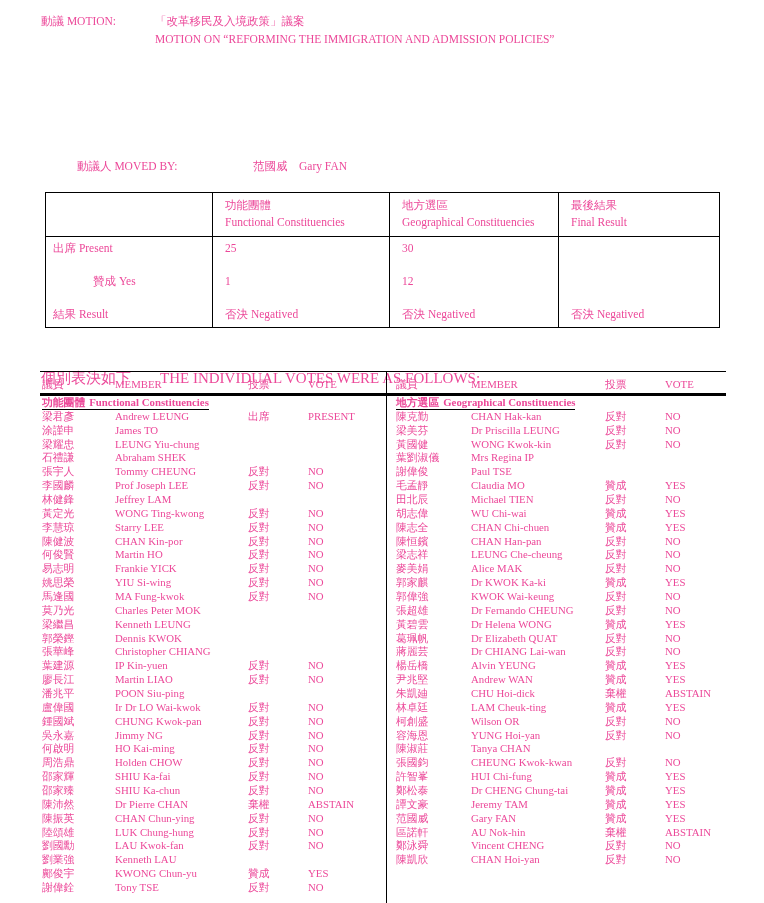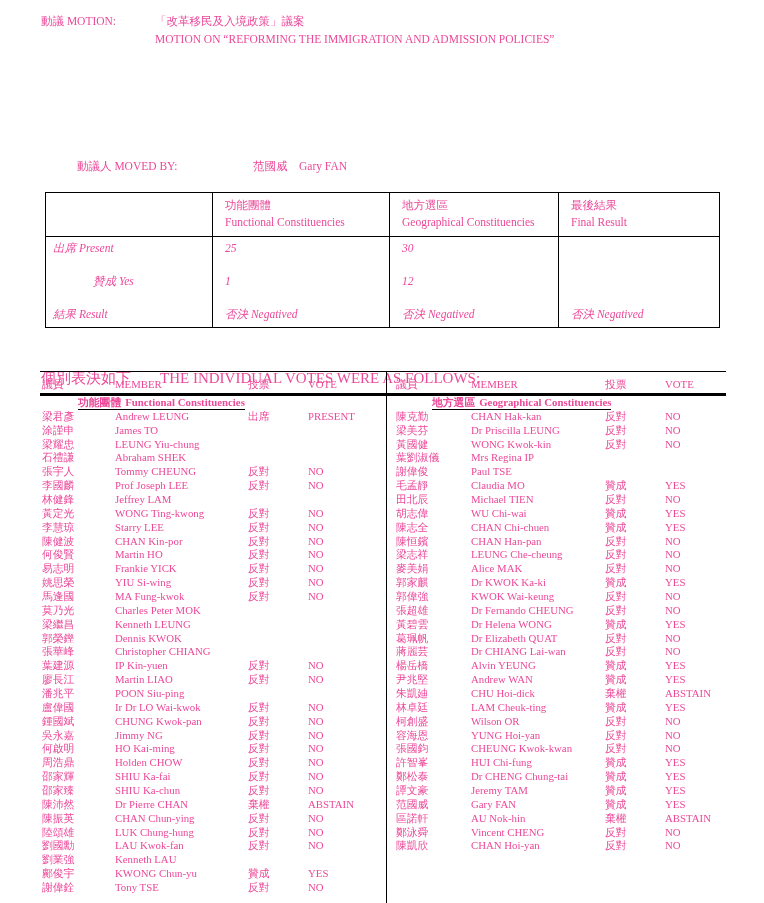--- a/index.html
+++ b/index.html
@@ -23,21 +23,21 @@
   
   table.summary {
     position: absolute; left: 45px; top: 192px; width: 674px;
     border-collapse: collapse; table-layout: fixed;
     border: 1.5px solid #000; font-size: 11.5px;
   }
   table.summary th, table.summary td { border-left: 1.5px solid #000; text-align: left; vertical-align: top; }
   table.summary th:first-child, table.summary td:first-child { border-left: none; }
   table.summary thead tr { border-bottom: 1.5px solid #000; }
   table.summary th { font-weight: normal; padding: 4px 0 5px 12px; line-height: 17px; }
-  table.summary tbody td { line-height: 17px; padding: 16px 0 0 12px; white-space: nowrap; font-style: italic; }
+  table.summary tbody td { line-height: 17px; padding: 16px 0 0 12px; white-space: nowrap; }
   table.summary tbody tr:first-child td { padding-top: 3px; }
   table.summary tbody tr:last-child td { padding-bottom: 4px; }
   table.summary tbody td.lbl { padding-left: 7px; }
   table.summary tbody td.lbl.ind { padding-left: 47px; }
 
   
   .ind-heading { position: absolute; left: 41px; top: 369px; font-size: 15px; white-space: nowrap; }
   .ih-cn { display: inline-block; width: 119px; }
 
   
@@ -48,21 +48,21 @@
   }
   .thickrule { position: absolute; left: 0; right: 0; top: 21px; height: 2.5px; background: #000; }
   .vhalf { position: relative; }
   .vhalf.left  { width: 346px; padding-left: 2px; }
   .vhalf.right { flex: 1; border-left: 1.5px solid #000; padding-left: 9px; }
   .vgrid { display: grid; }
   .left  .vgrid { grid-template-columns: 73px 133px 60px auto; }
   .right .vgrid { grid-template-columns: 75px 134px 60px auto; }
   .vhead { height: 23.5px; padding-top: 4px; line-height: 16px; }
   .vsection { height: 14.3px; line-height: 13px; white-space: nowrap; }
-  .vsection-inner { font-weight: 700; border-bottom: 1.5px solid #000; display: inline-block; padding-bottom: 0px; margin-left: 36px; }
+  .vsection-inner { font-weight: 700; border-bottom: 1.5px solid #000; display: inline-block; padding-bottom: 0px; }
   .vsection-inner .sec-en { margin-left: 4px; }
   .vrow { height: 13.86px; line-height: 13.86px; white-space: nowrap; }
   .vrow span { overflow: hidden; }
 </style>
 </head>
 <body>
 
 <div class="page">
 
   <div class="motion-block">
@@ -503,20 +503,26 @@
             <span>反對</span>
             <span>NO</span>
           </div>
           <div class="vrow vgrid">
             <span>容海恩</span>
             <span>YUNG Hoi-yan</span>
             <span>反對</span>
             <span>NO</span>
           </div>
           <div class="vrow vgrid">
+            <span>陳淑莊</span>
+            <span>Tanya CHAN</span>
+            <span></span>
+            <span></span>
+          </div>
+          <div class="vrow vgrid">
             <span>張國鈞</span>
             <span>CHEUNG Kwok-kwan</span>
             <span>反對</span>
             <span>NO</span>
           </div>
           <div class="vrow vgrid">
             <span>許智峯</span>
             <span>HUI Chi-fung</span>
             <span>贊成</span>
             <span>YES</span>

